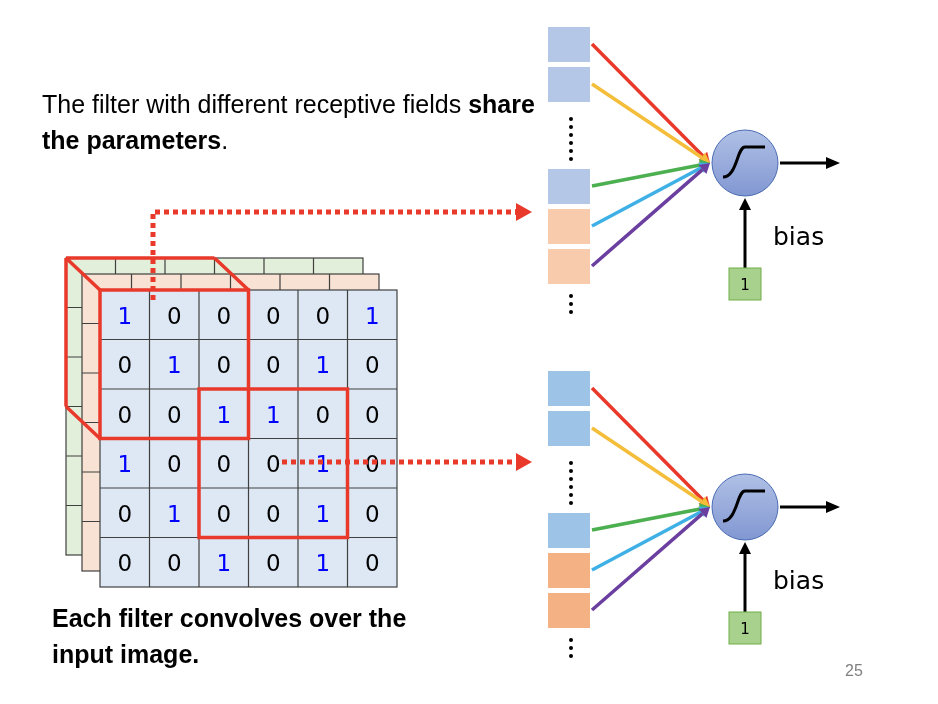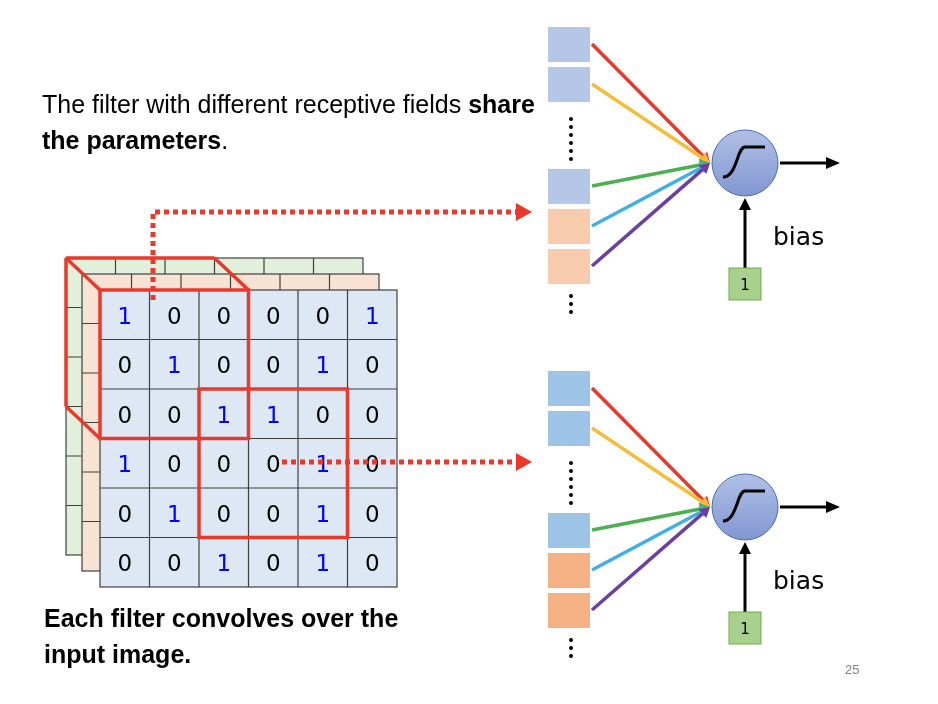--- a/index.html
+++ b/index.html
@@ -1,20 +1,20 @@
 <!DOCTYPE html>
 <html><head>
   <meta charset="utf-8">
   <style>
     html, body { margin: 0; padding: 0; background: #ffffff; }
     body { width: 938px; height: 704px; position: relative; overflow: hidden; font-family: "Liberation Sans", "DejaVu Sans", sans-serif; }
     .caption { position: absolute; color: #000; font-size: 25px; line-height: 36px; }
     #top-caption { left: 42px; top: 86px; width: 500px; }
-    #bottom-caption { left: 44px; top: 600px; width: 420px; font-weight: bold; }
-    #page-number { position: absolute; left: 845px; top: 662px; font-size: 13px; color: #808080; }
+    #bottom-caption { left: 52px; top: 600px; width: 420px; font-weight: bold; }
+    #page-number { position: absolute; left: 845px; top: 662px; font-size: 16px; color: #808080; }
     svg#diagram { position: absolute; left: 0; top: 0; }
     .cell-text { font-size: 23px; text-anchor: middle; dominant-baseline: central; font-family: "DejaVu Sans", sans-serif; }
     .bias-label { font-size: 25px; font-family: "DejaVu Sans", sans-serif; }
     .one-label { font-size: 15px; text-anchor: middle; dominant-baseline: central; font-family: "DejaVu Sans", sans-serif; }
   </style>
 </head>
 <body>
 
 <div class="caption" id="top-caption"><span>The filter with different receptive fields </span><b>share the parameters</b><span>.</span></div>
 

